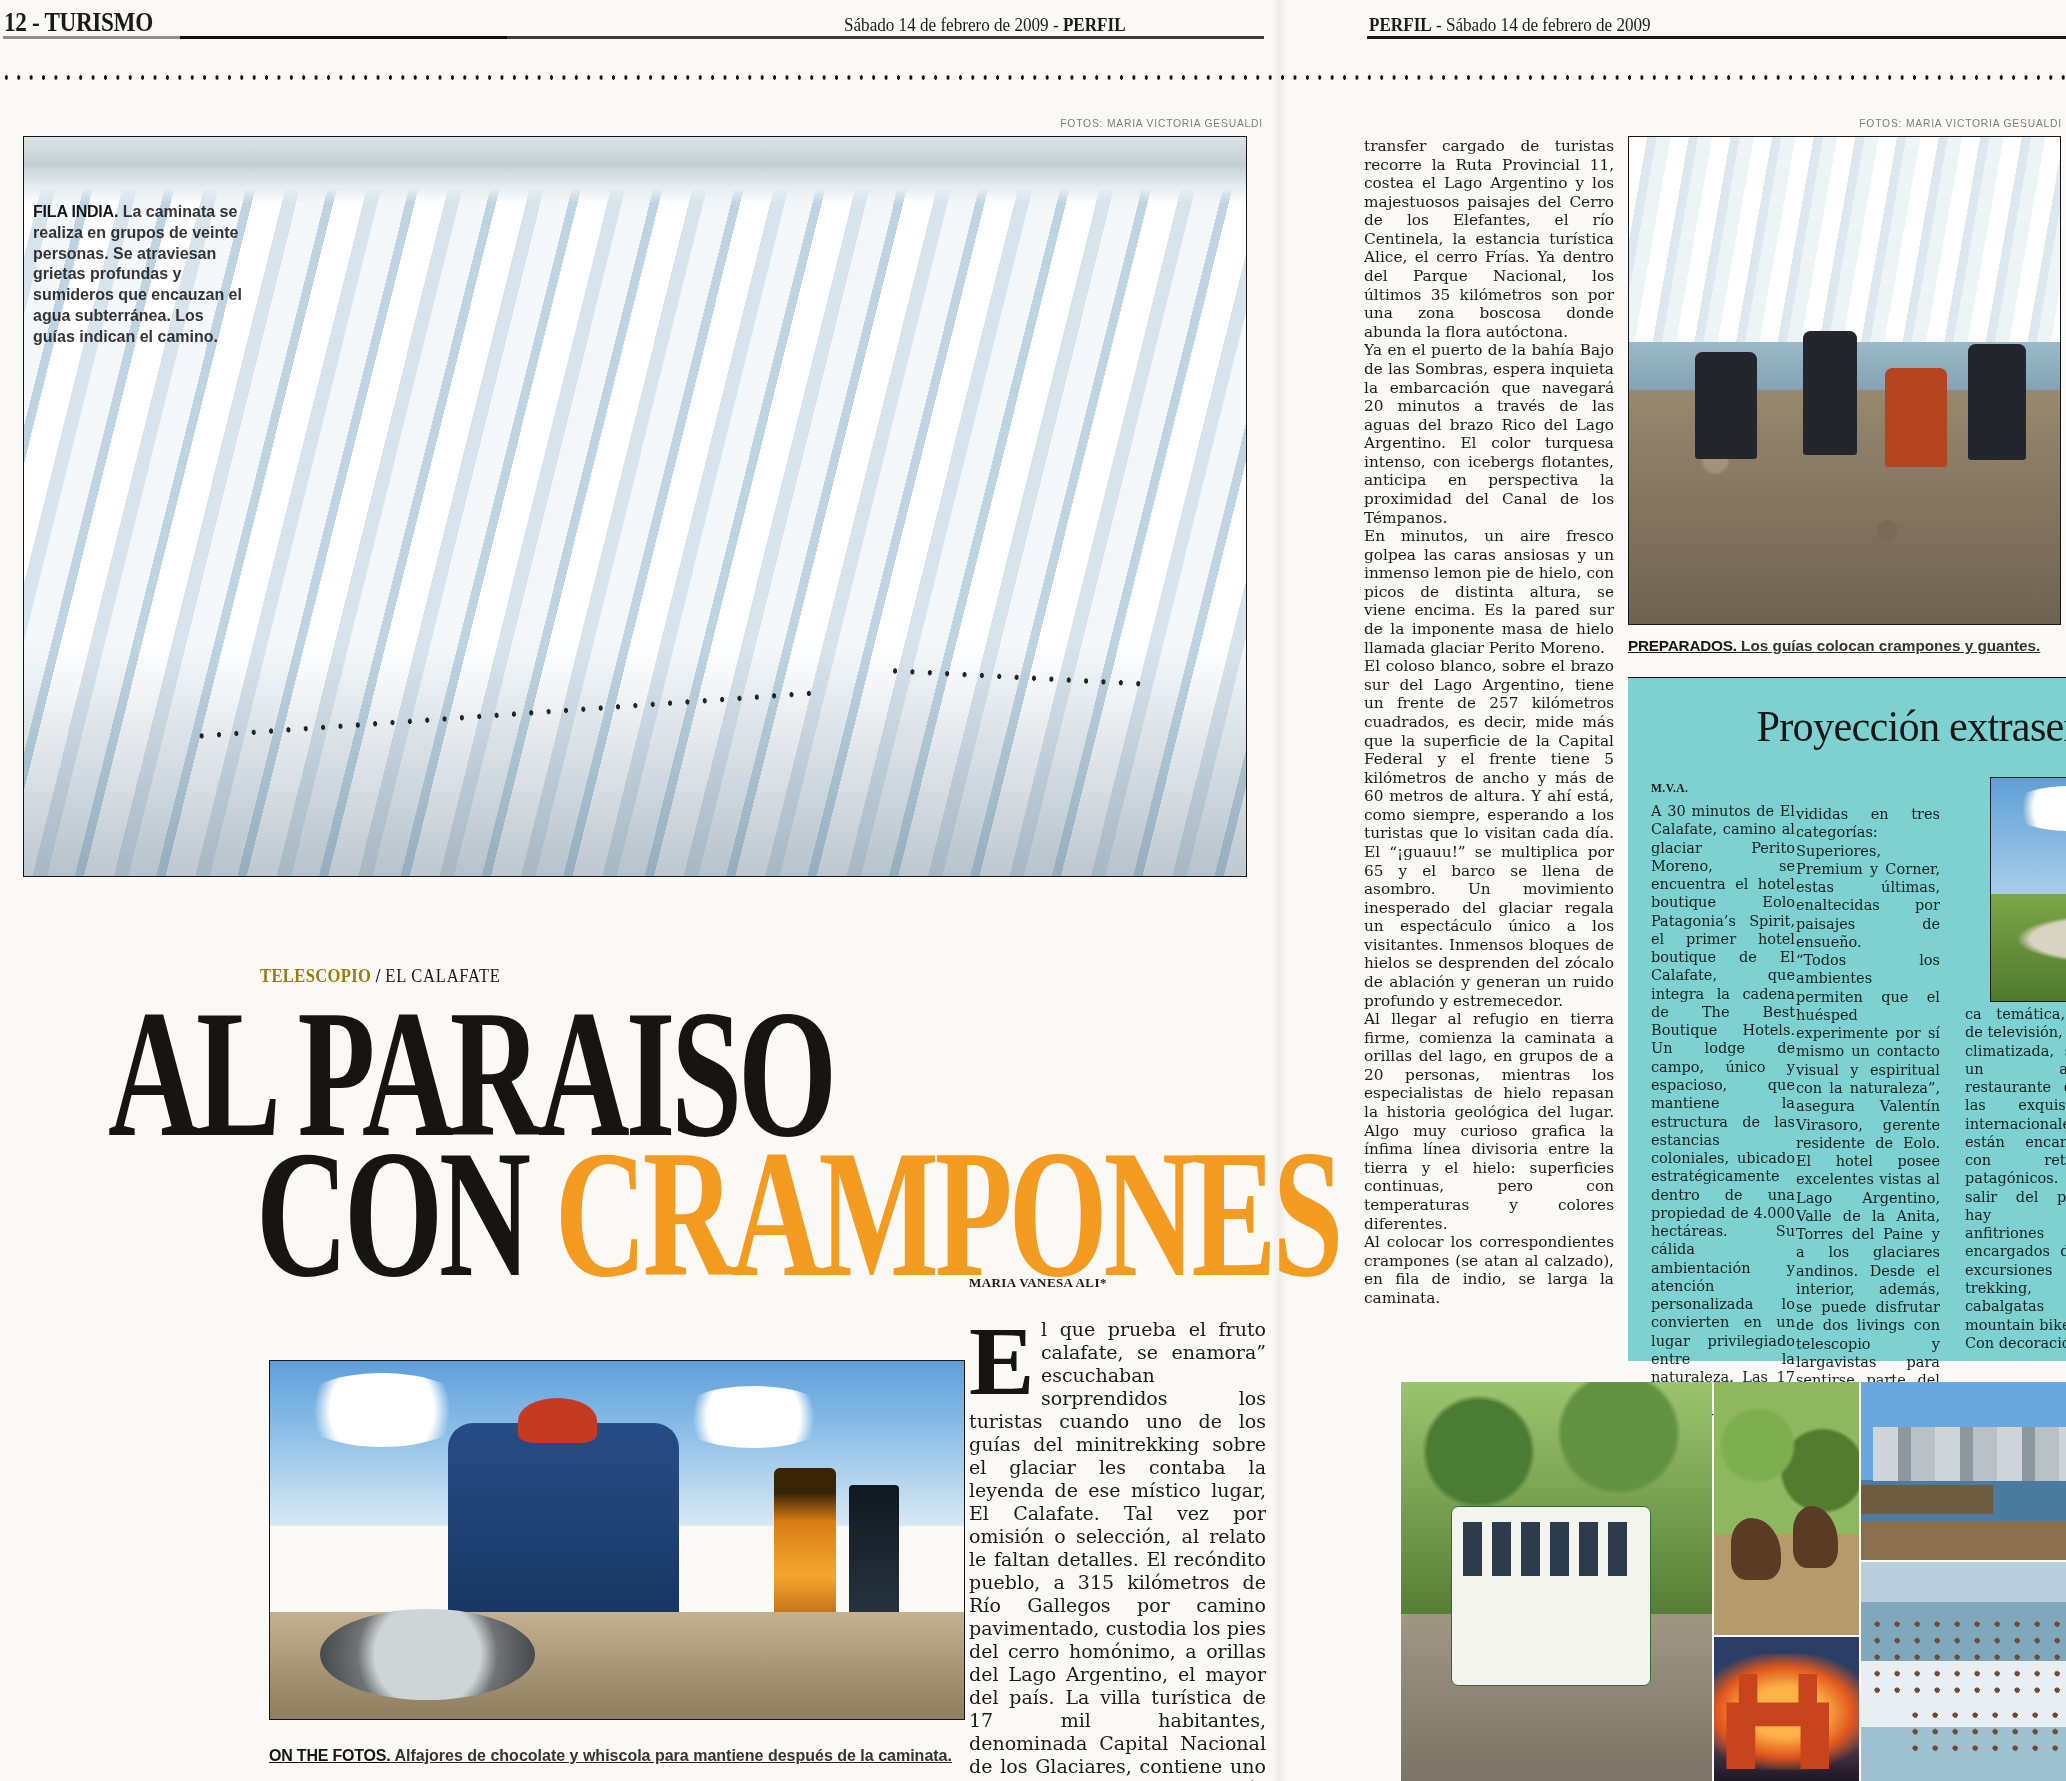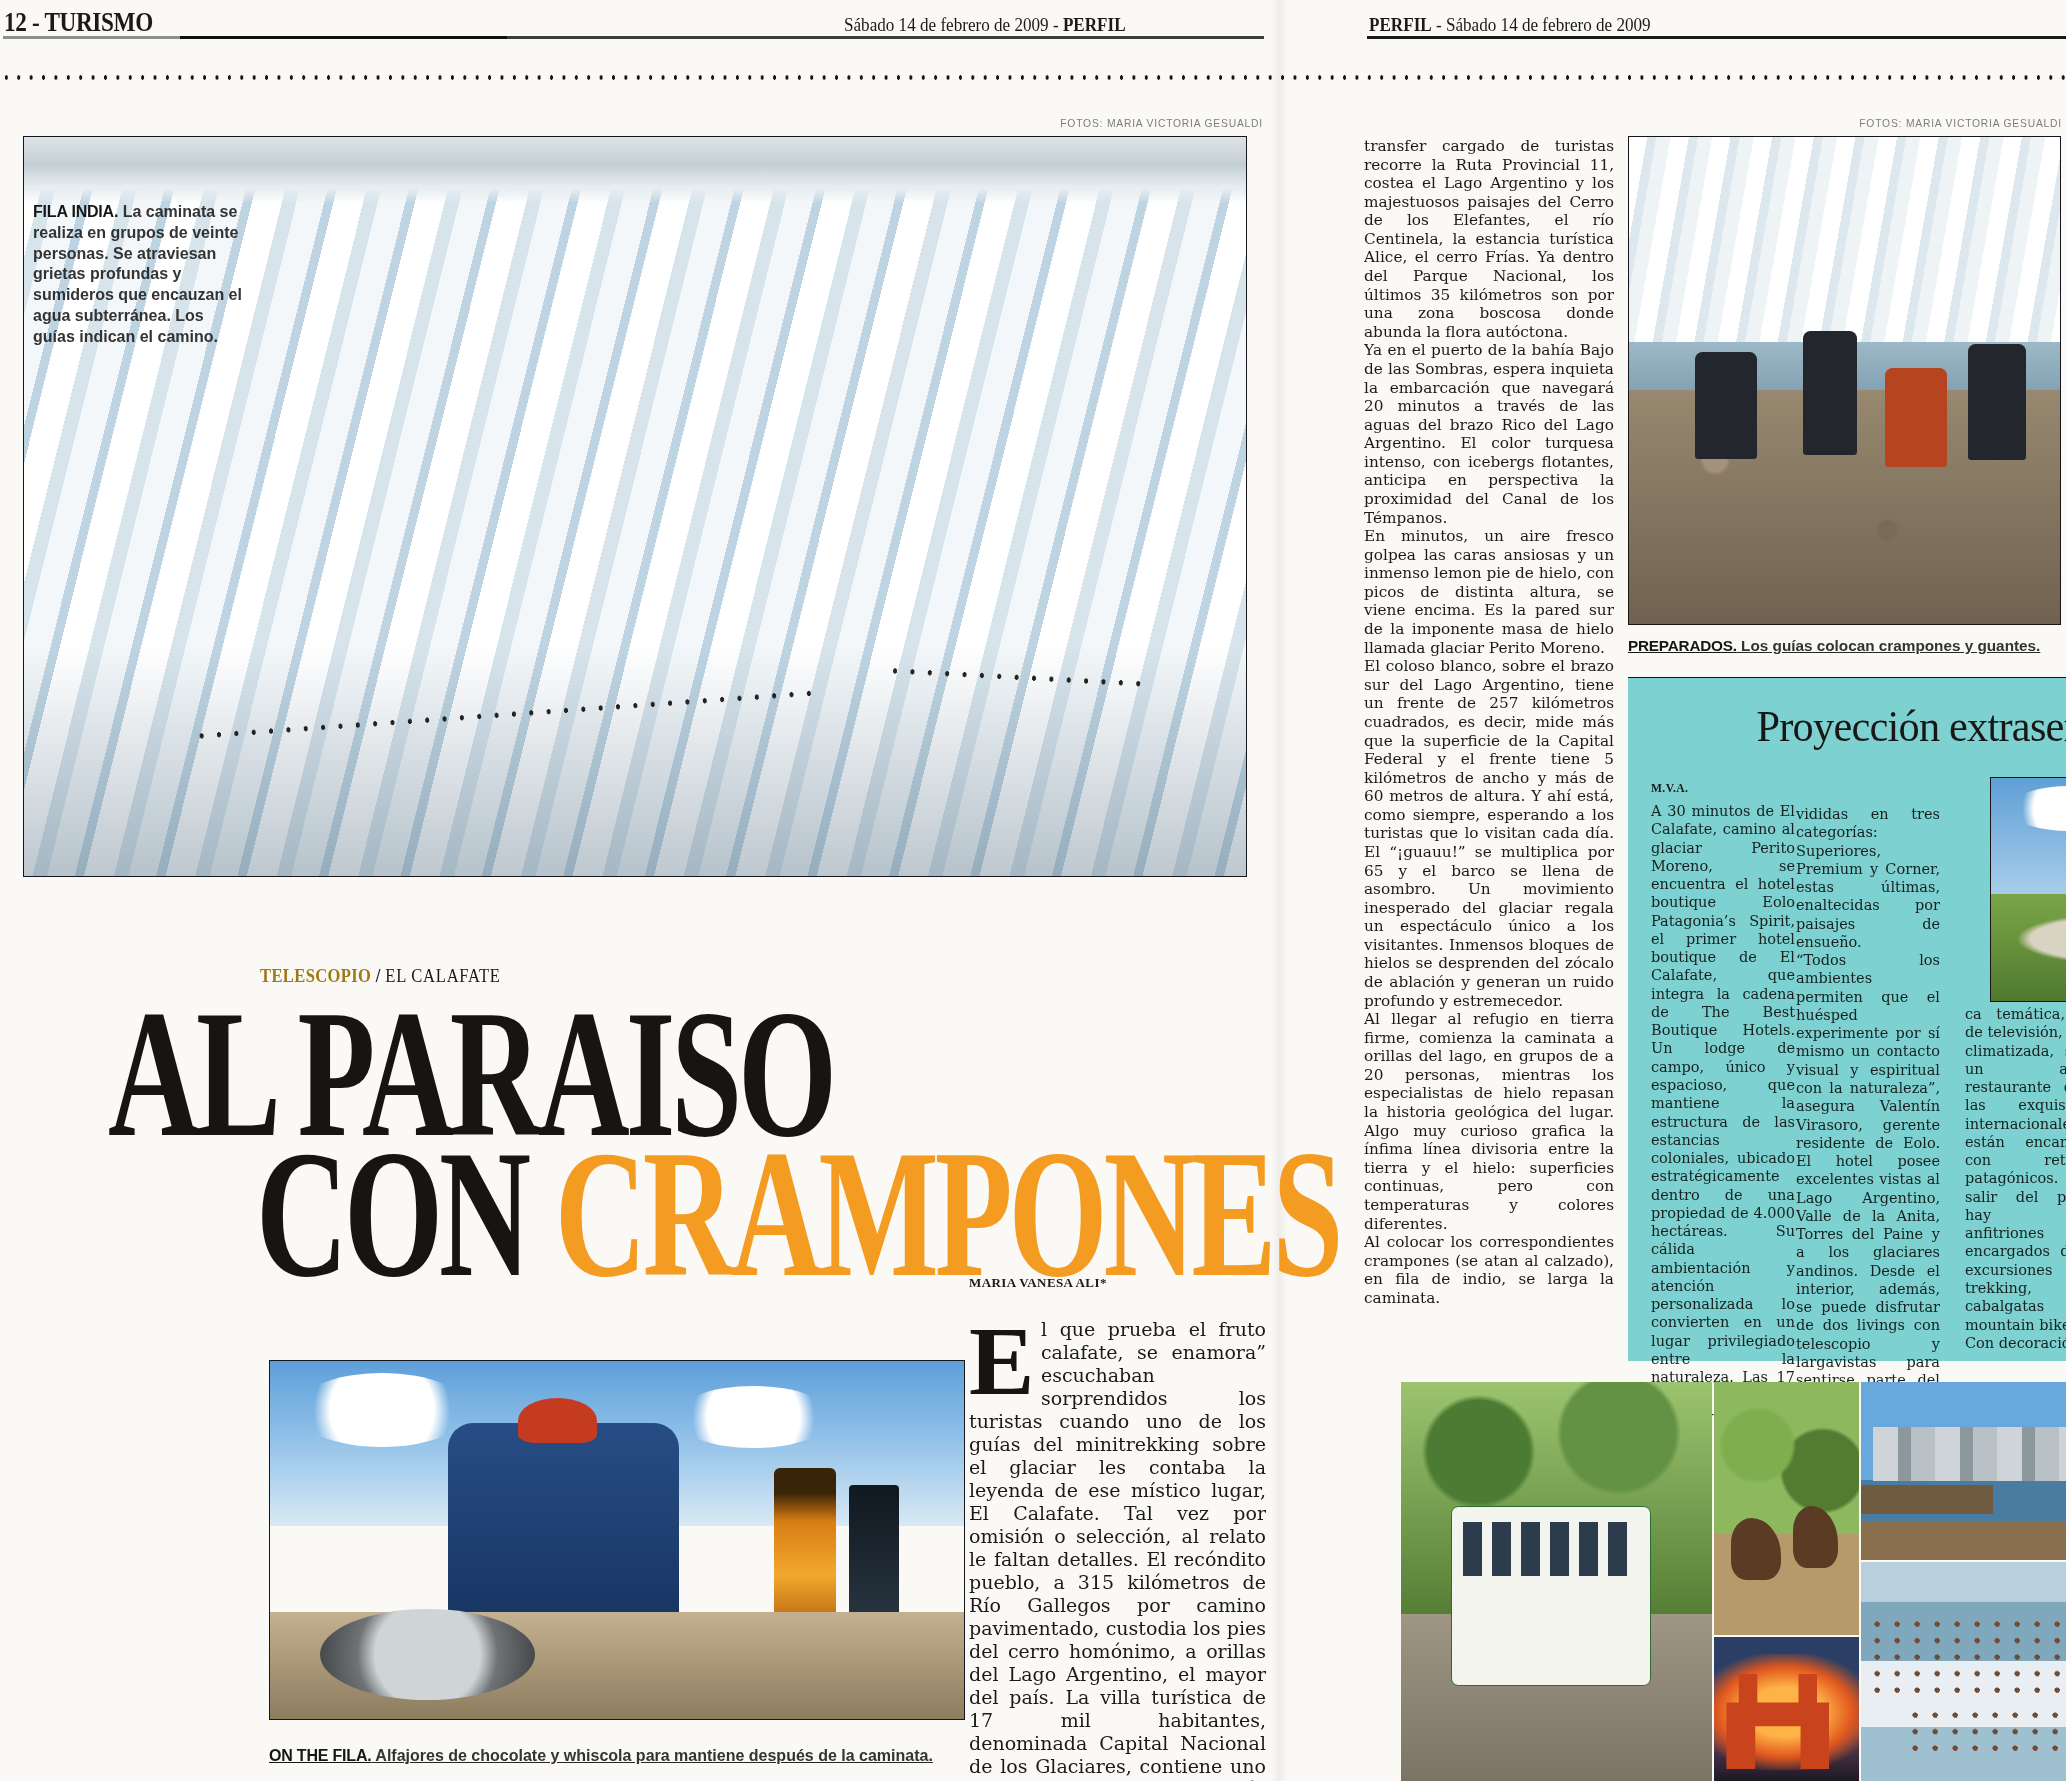--- a/index.html
+++ b/index.html
@@ -148,21 +148,21 @@
     <div class="ph-layer wh-cloud" style="left:25px;top:12.4px;width:174px;height:74px;"></div>
     <div class="ph-layer wh-cloud" style="left:405px;top:25px;width:157px;height:62px;"></div>
     <div class="ph-layer wh-person" style="left:178px;top:62px;width:231px;height:223px;"></div>
     <div class="ph-layer wh-cap" style="left:248px;top:37px;width:79px;height:45px;"></div>
     <div class="ph-layer wh-bottle" style="left:504px;top:107px;width:62px;height:178px;"></div>
     <div class="ph-layer wh-bottle2" style="left:579px;top:124px;width:50px;height:161px;"></div>
     <div class="ph-layer wh-table"></div>
     <div class="ph-layer wh-pan" style="left:50px;top:248px;width:215px;height:91px;"></div>
   </div>
   <div class="cap" style="left:269px;top:1746px;width:950px;">
-    <span class="capline"><span class="cap-b">ON THE FILA.</span><span class="cap-r"> Alfajores de chocolate y whiscola para mantiene después de la caminata.</span></span>
+    <span class="capline"><span class="cap-b">ON THE FOTOS.</span><span class="cap-r"> Alfajores de chocolate y whiscola para mantiene después de la caminata.</span></span>
   </div>
 
   <div class="byline" style="left:969px;top:1275px;">MARIA VANESA ALI*</div>
   <div class="coltext intro">
     <span class="dropcap">E</span><span>l que prueba el fruto calafate, se enamora” escuchaban sorprendidos los turistas cuando uno de los guías del minitrekking sobre el glaciar les contaba la leyenda de ese místico lugar, El Calafate. Tal vez por omisión o selección, al relato le faltan detalles. El recóndito pueblo, a 315 kilómetros de Río Gallegos por camino pavimentado, custodia los pies del cerro homónimo, a orillas del Lago Argentino, el mayor del país. La villa turística de 17 mil habitantes, denominada Capital Nacional de los Glaciares, contiene uno de los paisajes más imponentes del mundo, ese que se diferencia de los demás porque, además de verse, se puede tocar.
 En las primeras horas de un domingo de verano, el</span>
   </div>
 
   <div class="coltext c1">transfer cargado de turistas recorre la Ruta Provincial 11, costea el Lago Argentino y los majestuosos paisajes del Cerro de los Elefantes, el río Centinela, la estancia turística Alice, el cerro Frías. Ya dentro del Parque Nacional, los últimos 35 kilómetros son por una zona boscosa donde abunda la flora autóctona.
 Ya en el puerto de la bahía Bajo de las Sombras, espera inquieta la embarcación que navegará 20 minutos a través de las aguas del brazo Rico del Lago Argentino. El color turquesa intenso, con icebergs flotantes, anticipa en perspectiva la proximidad del Canal de los Témpanos.

